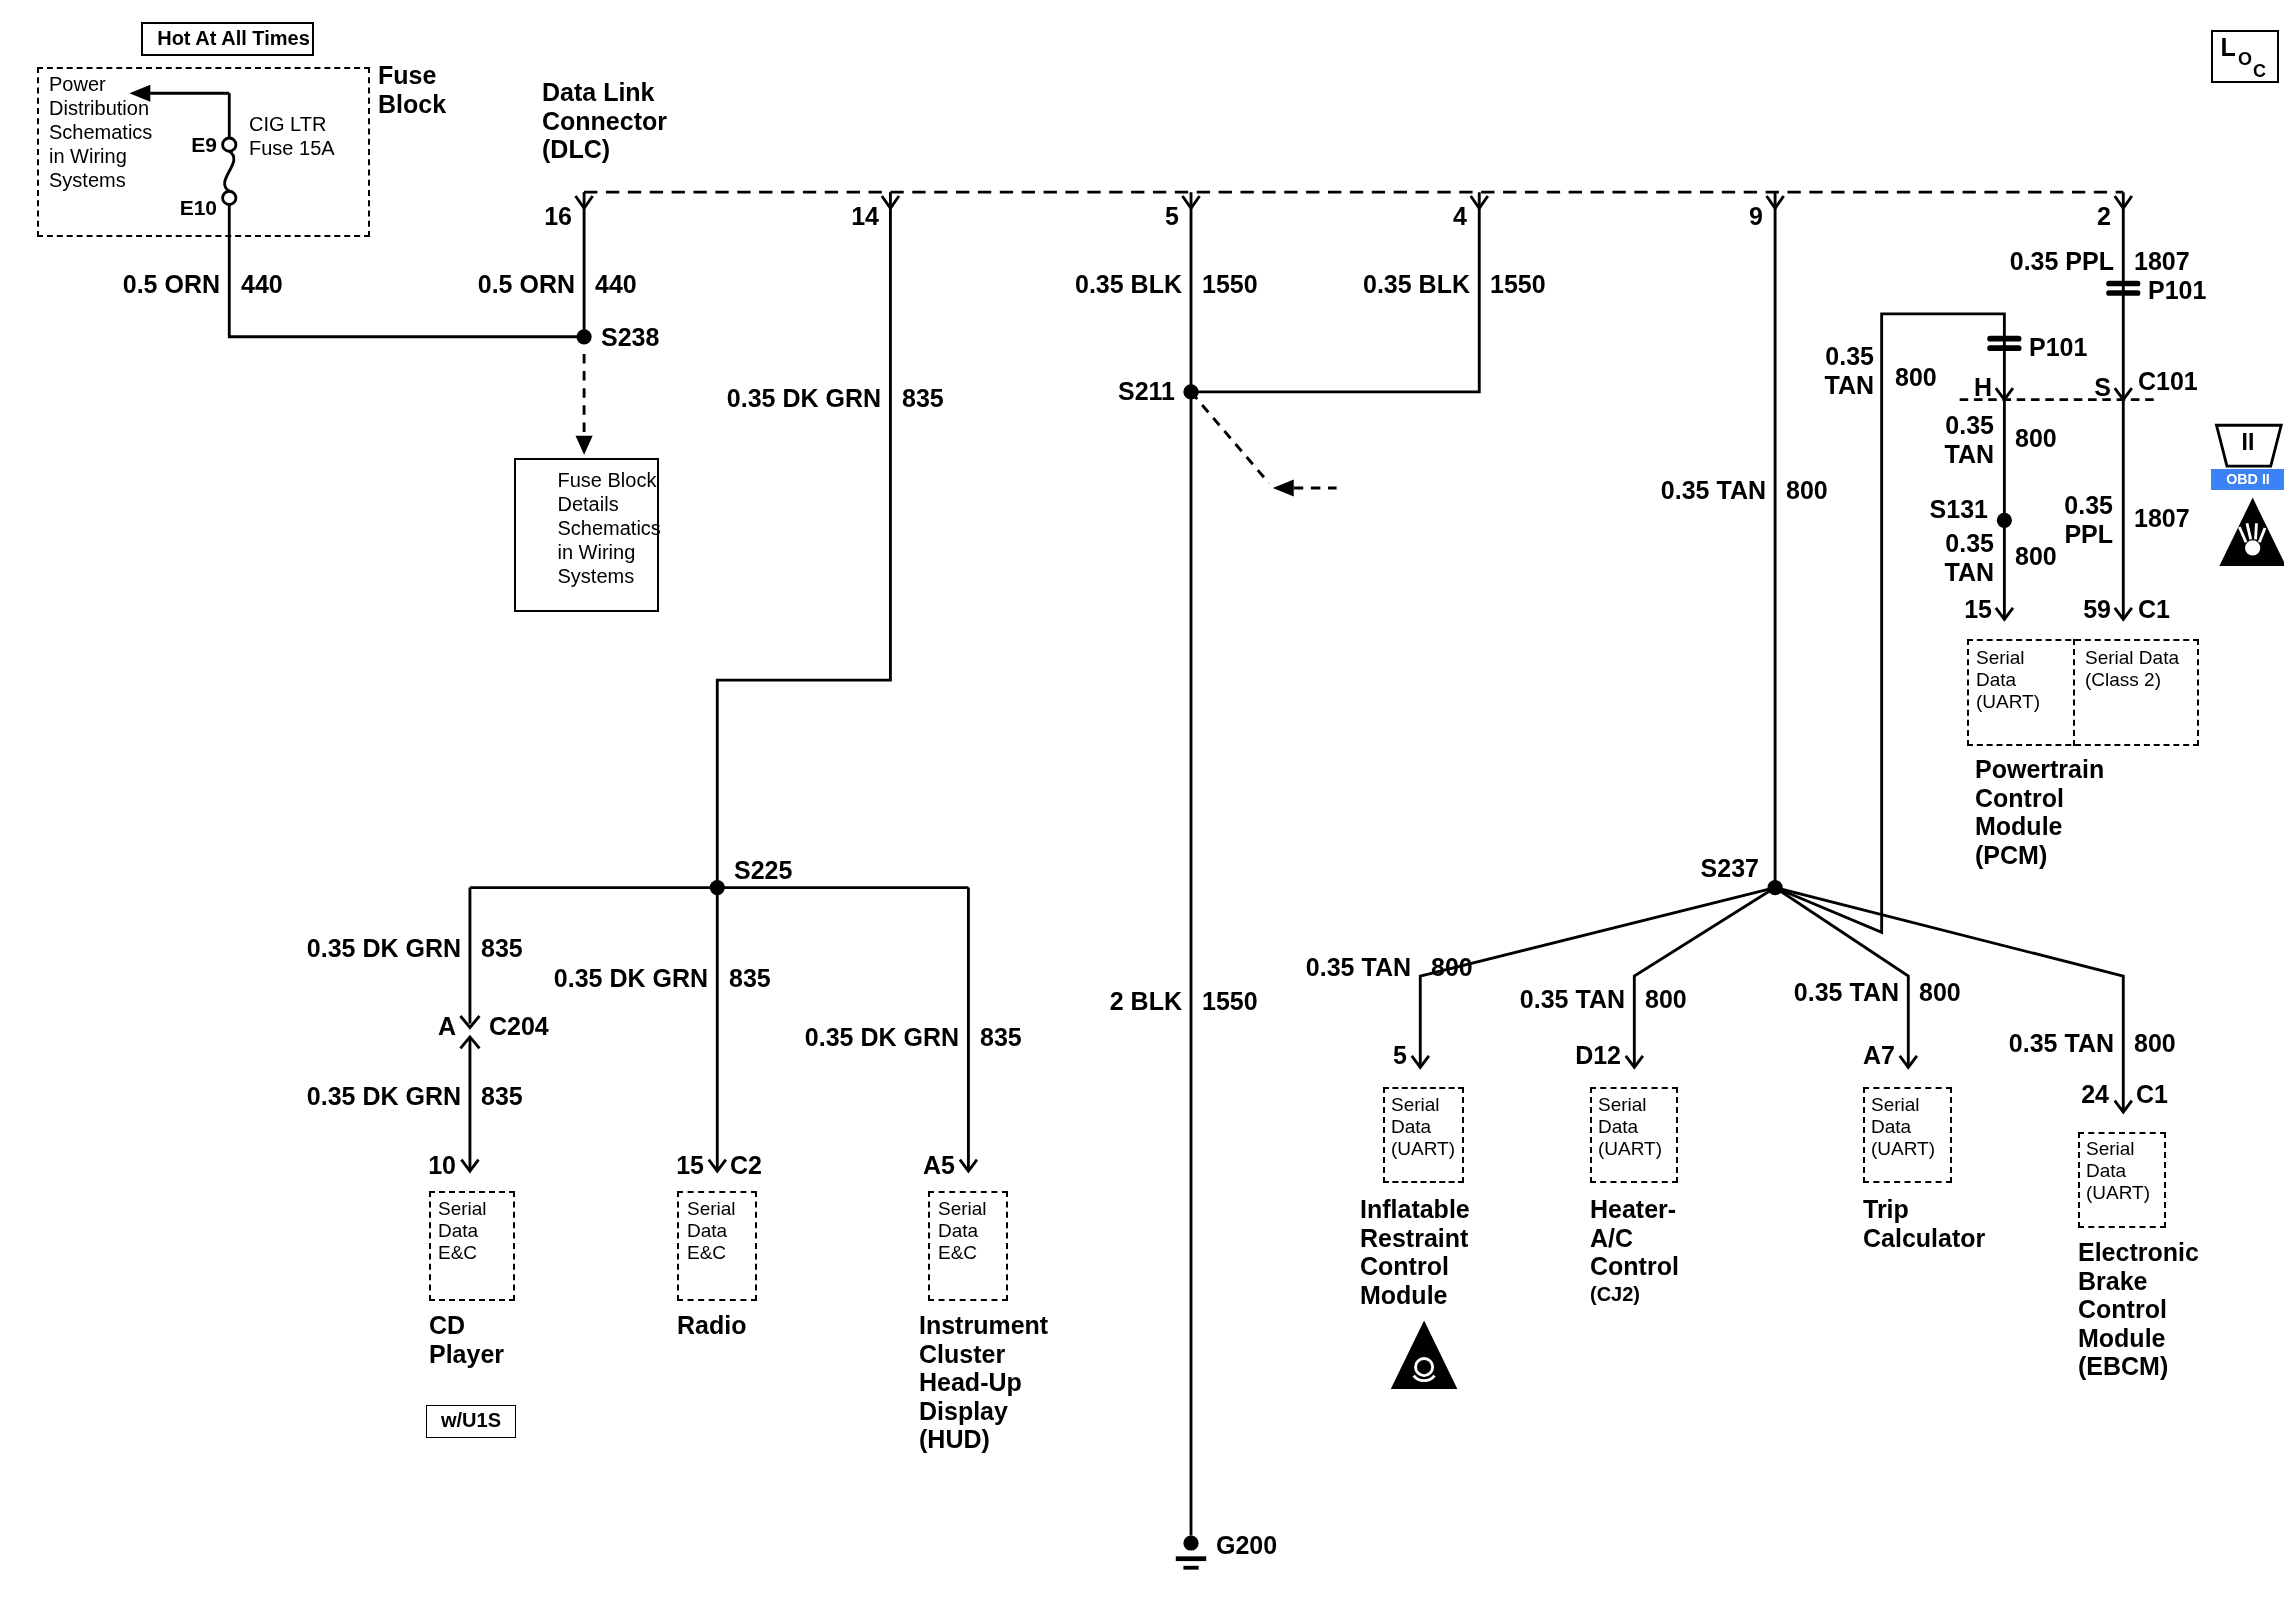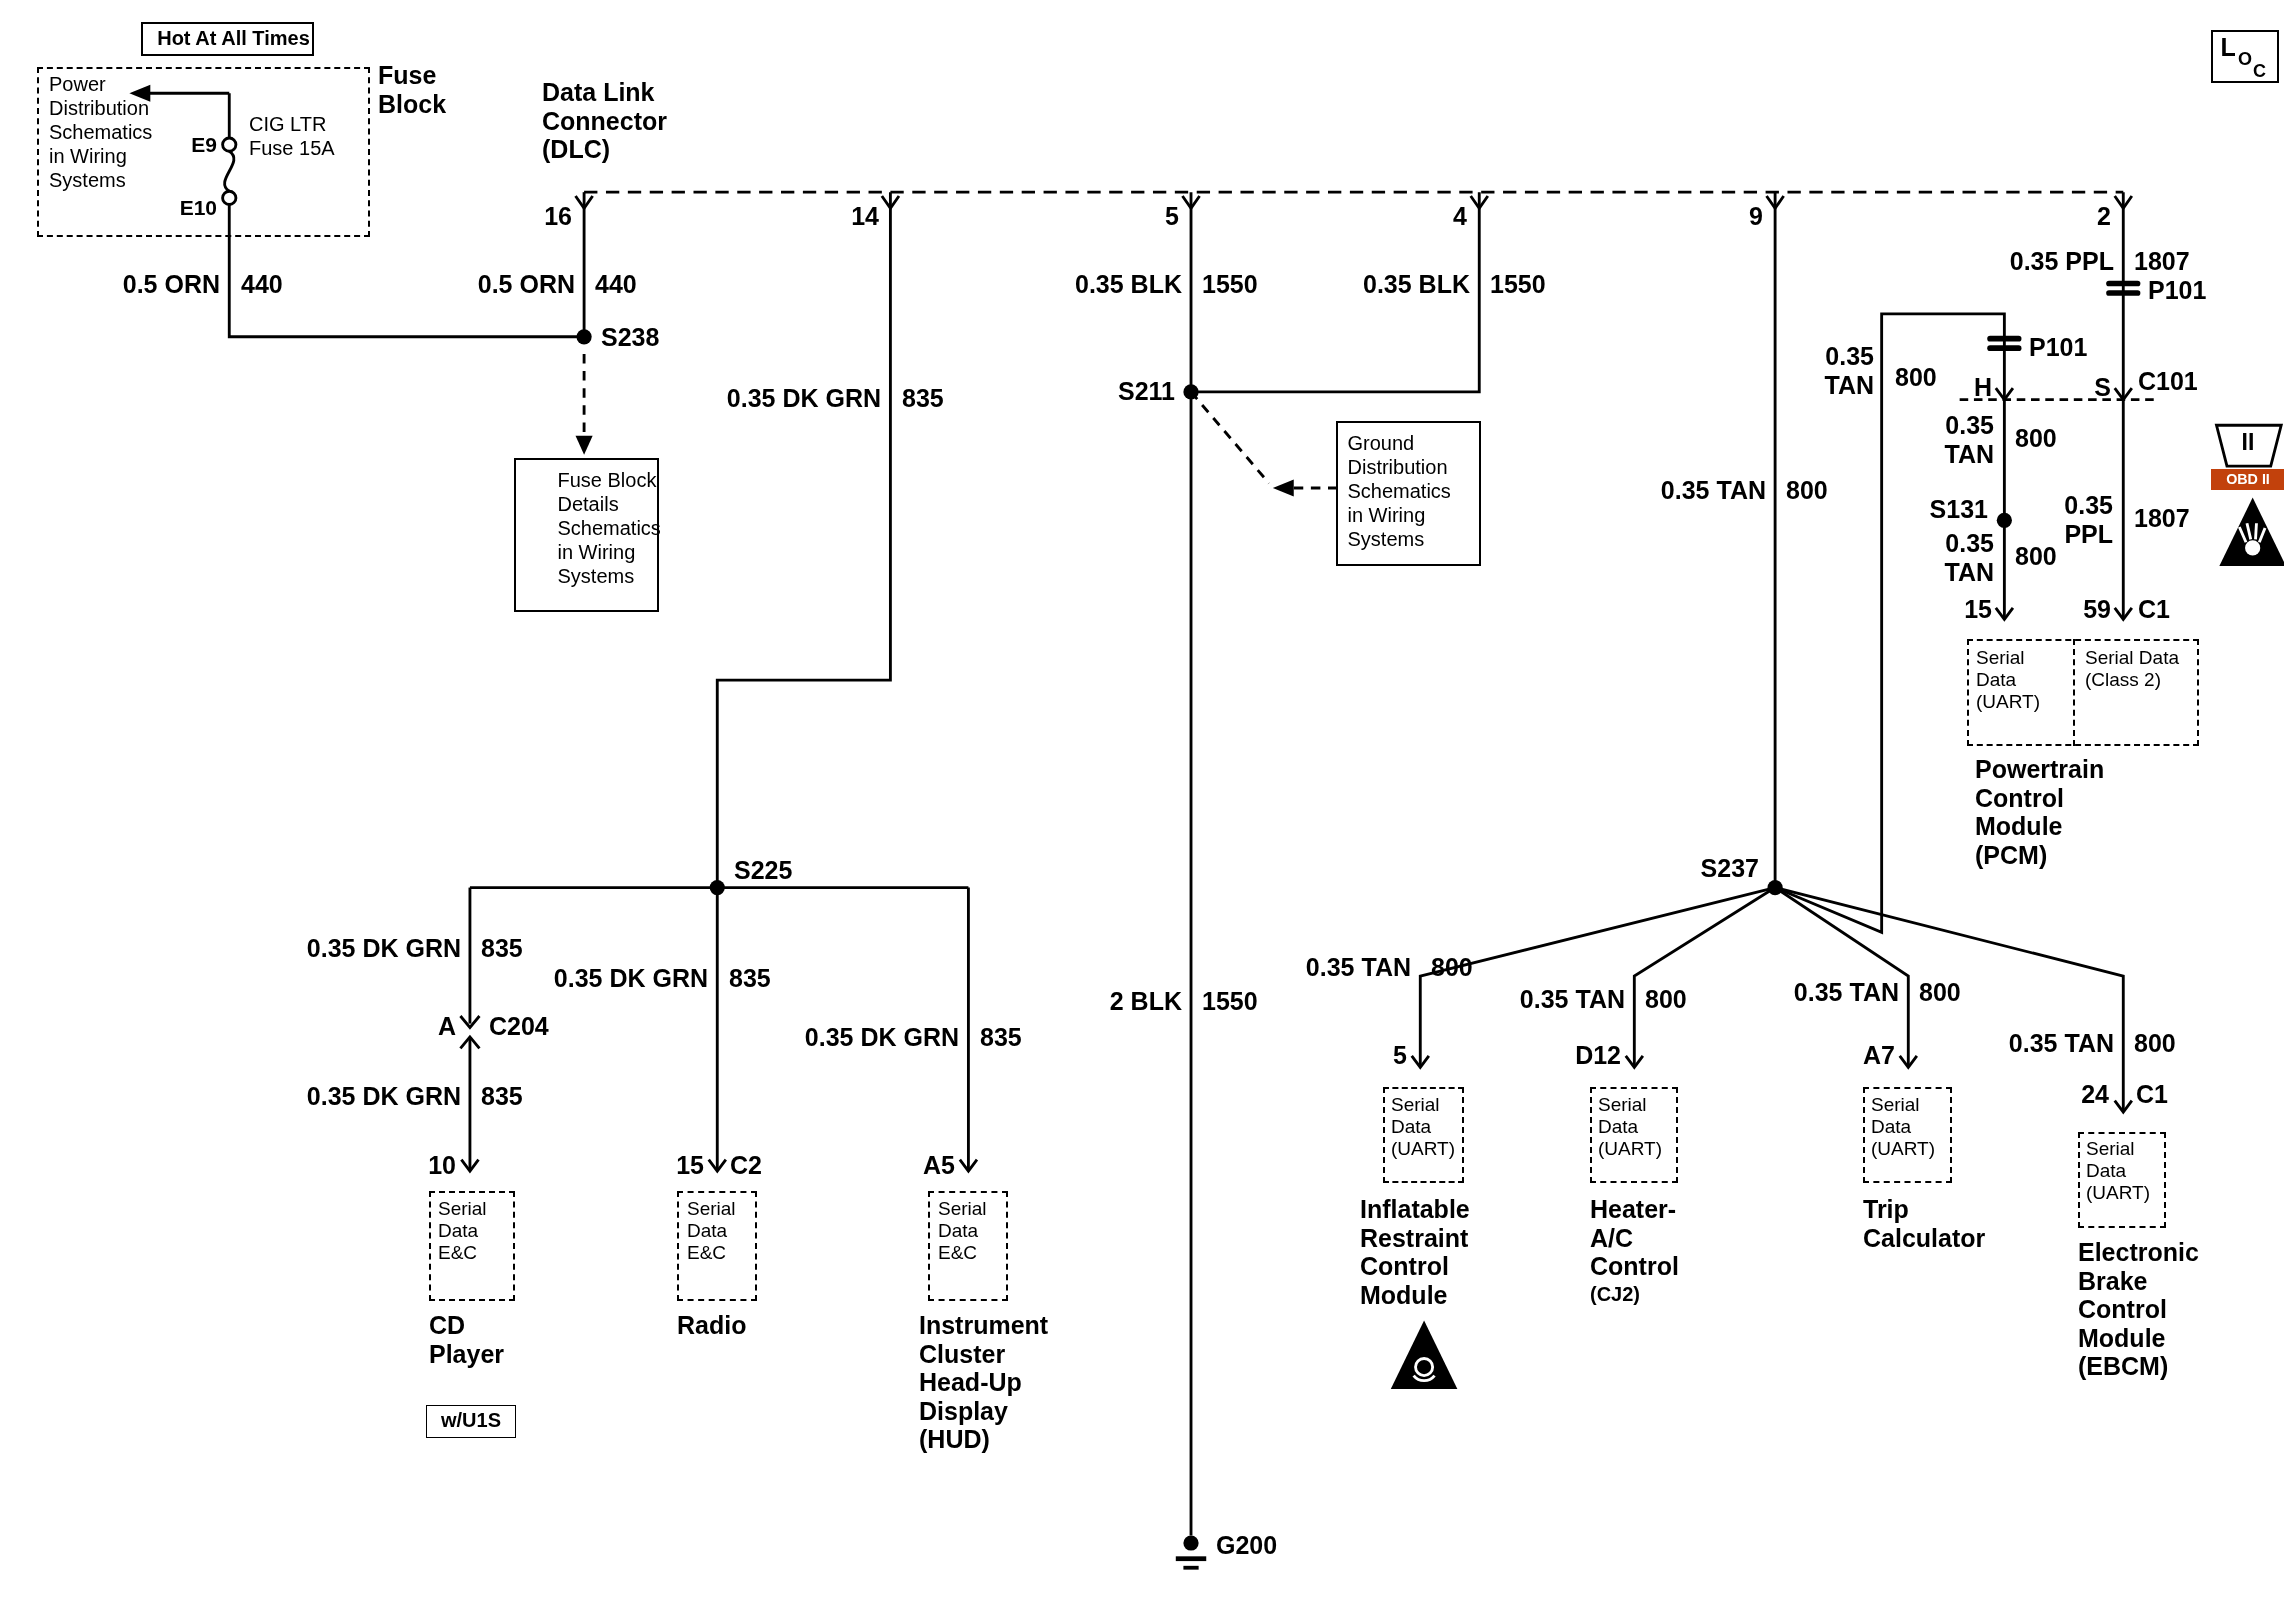--- a/index.html
+++ b/index.html
@@ -125,32 +125,29 @@
   <div class="sm" style="left:249px;top:112px;width:95px;">CIG LTR Fuse 15A</div>
   <div class="lbl r" style="left:122px;top:186px;width:95px;font-size:21px;margin-top:8px;">E10</div>
   <div class="lbl wrap" style="left:378px;top:61px;width:114px;">Fuse Block</div>
 
   <div class="lbl wrap" style="left:542px;top:78px;width:133px;">Data Link Connector (DLC)</div>
 
   <div class="box" style="left:514px;top:458px;width:145px;height:154px;padding-left:32px;">
     <div class="sm" style="position:static;padding:7.6px 9.5px;width:112px;">Fuse Block Details Schematics in Wiring Systems</div>
   </div>
 
-  <div class="box" style="left:1336px;top:421px;width:145px;height:145px;">
-    <div class="sm" style="position:static;padding:7.6px 9.5px;width:112px;">Ground Distribution Schematics in Wiring Systems</div>
-  </div>
 
   <div class="box" style="left:2211px;top:29.5px;width:68px;height:53px;">
     <span class="lbl" style="left:7.6px;top:1.9px;font-size:25px;">L</span>
     <span class="lbl" style="left:25px;top:13.3px;font-size:18px;">O</span>
     <span class="lbl" style="left:40px;top:25px;font-size:18px;">C</span>
   </div>
 
   <div class="lbl" style="left:2211px;top:428px;width:74px;text-align:center;font-size:23px;">II</div>
-  <div style="position:absolute;left:2211px;top:469px;width:74px;height:21px;background:#c2410c;">
+  <div style="position:absolute;left:2211px;top:469px;width:74px;height:21px;background:#3b82f6;">
     <div class="lbl" style="position:static;color:#fff;font:bold 14.3px/21px 'Liberation Sans',sans-serif;text-align:center;">OBD II</div>
   </div>
 
   <div class="lbl r" style="left:477px;top:202px;width:95px;">16</div>
   <div class="lbl r" style="left:784px;top:202px;width:95px;">14</div>
   <div class="lbl r" style="left:1084px;top:202px;width:95px;">5</div>
   <div class="lbl r" style="left:1372px;top:202px;width:95px;">4</div>
   <div class="lbl r" style="left:1668px;top:202px;width:95px;">9</div>
   <div class="lbl r" style="left:2016px;top:202px;width:95px;">2</div>
 

